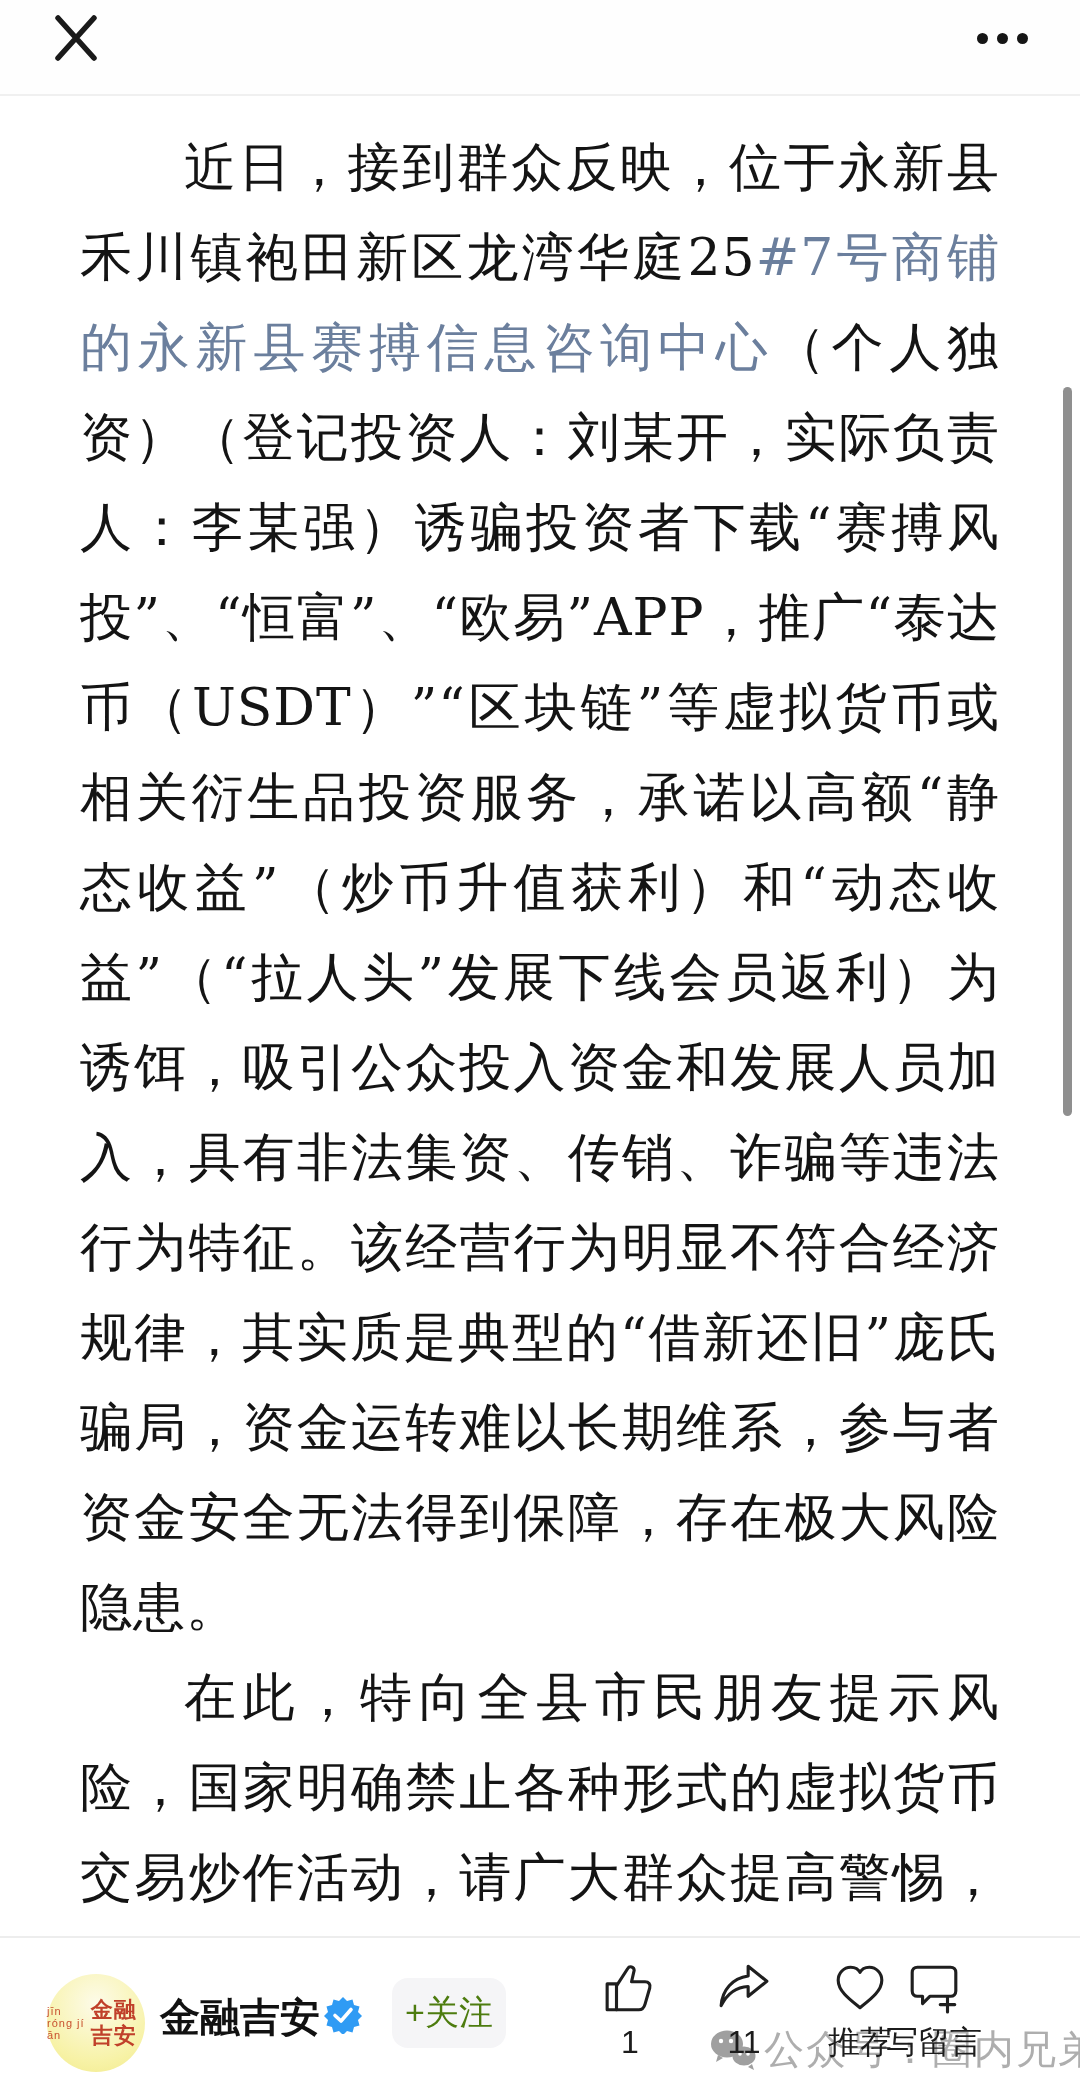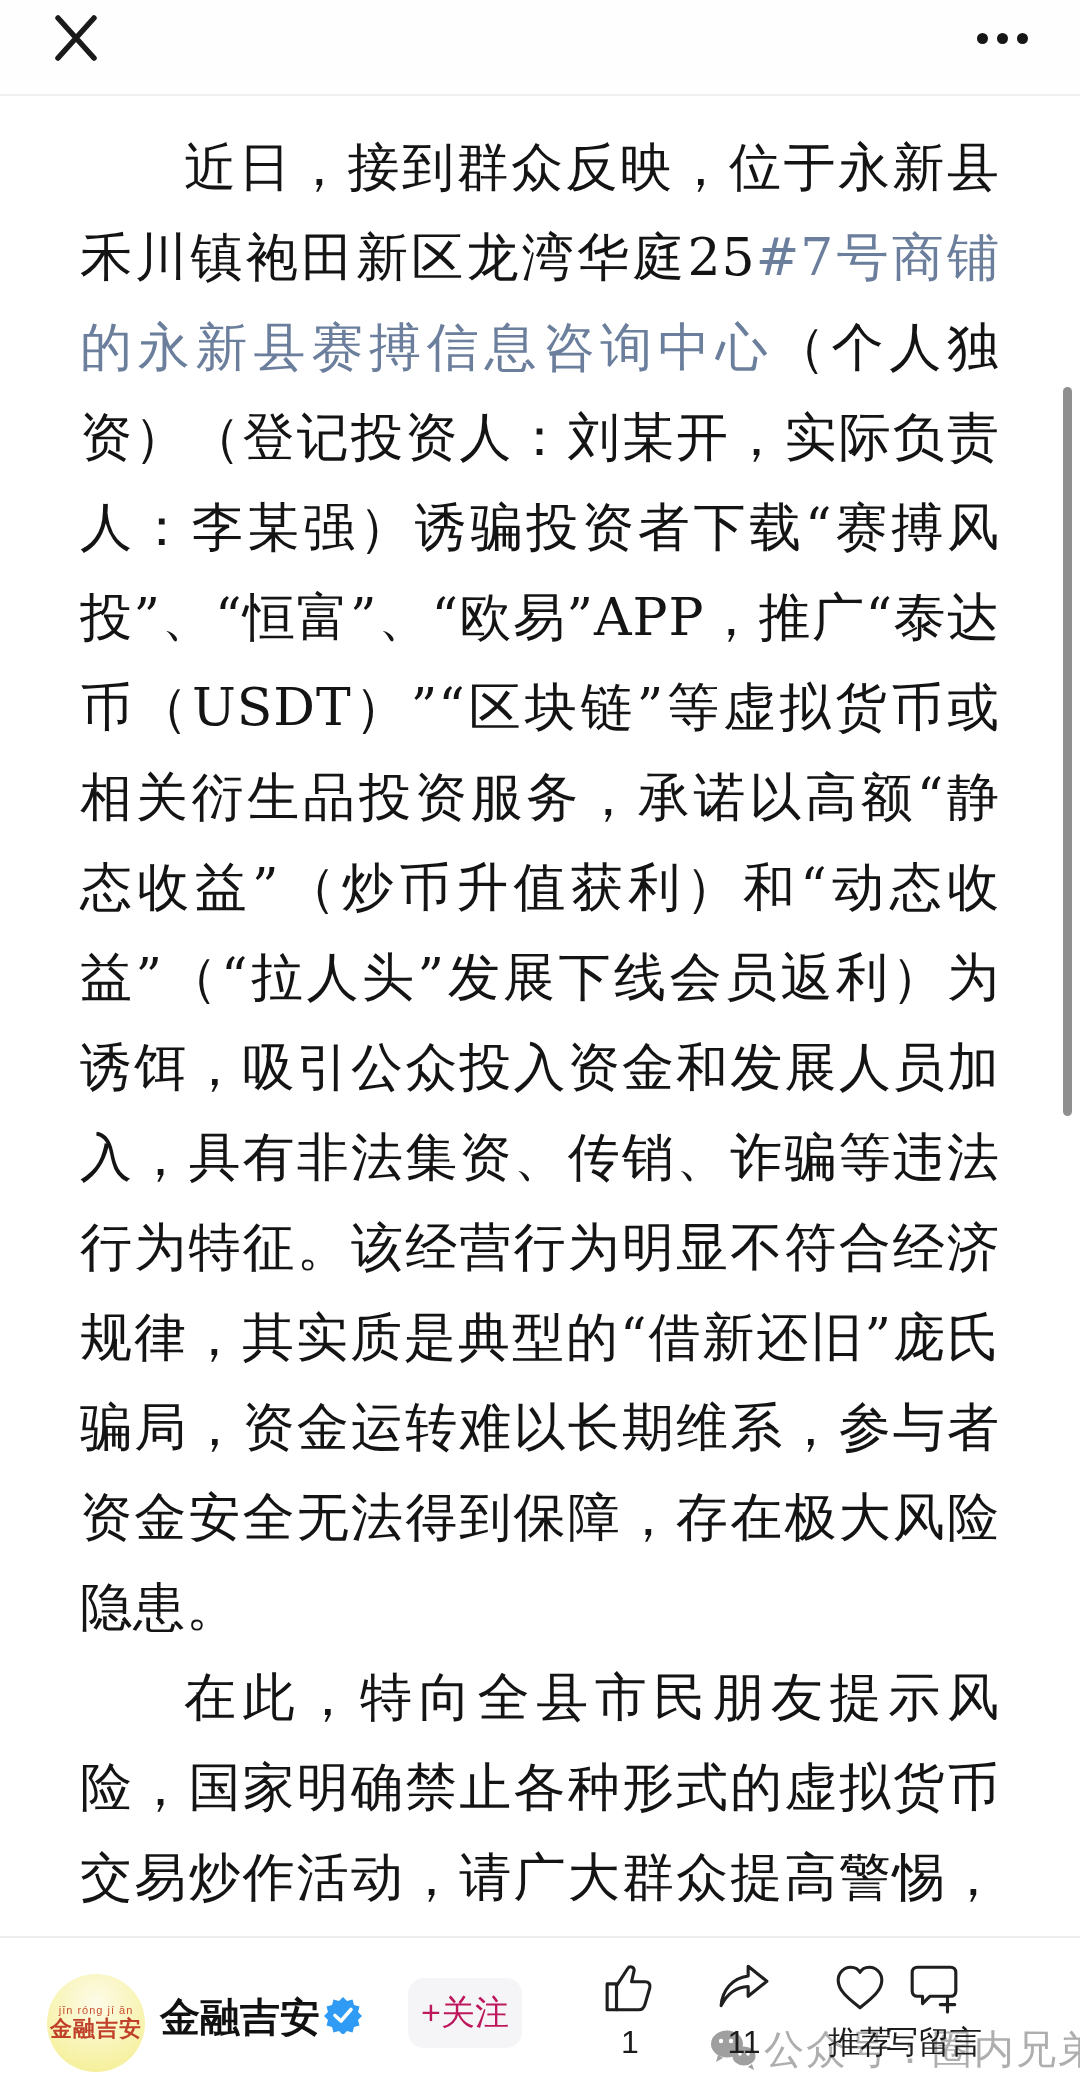--- a/index.html
+++ b/index.html
@@ -22,27 +22,27 @@
   }
   .link-text { color:#6b7f9d; }
 
   
   .scrollbar { position:absolute; right:8px; top:387px; width:9px; height:729px; border-radius:5px; background:#8f8f8f; }
 
   
   .footer { position:absolute; left:0; right:0; bottom:0; height:146px; background:#ffffff; border-top:2px solid #ededed; }
   .avatar { position:absolute; left:47px; top:36px; width:98px; height:98px; border-radius:50%;
             background:radial-gradient(circle at 50% 30%, #fdfbe9 0%, #f7f2a6 70%, #f1ea8b 100%);
-            display:flex; flex-direction:column; align-items:center; justify-content:center; cursor:pointer; }
+            display:flex; align-items:center; justify-content:center; cursor:pointer; }
   .avatar .pinyin { font-size:11px; color:#c8502e; letter-spacing:1px; line-height:12px; }
   .avatar .zi { font-size:22px; color:#c0402a; font-weight:bold; letter-spacing:1px; line-height:26px; }
   .account-name { position:absolute; left:160px; top:52px; font-size:40px; font-weight:bold; color:#111; }
   .verified { position:absolute; left:324px; top:58px; width:38px; height:38px; }
-  .follow-btn { position:absolute; left:408px; top:40px; width:114px; height:70px; background:#f5f5f7;
-                border:none; border-radius:16px; font-size:34px; color:#be185d; cursor:pointer;
+  .follow-btn { position:absolute; left:392px; top:40px; width:114px; height:70px; background:#f5f5f7;
+                border:none; border-radius:16px; font-size:34px; color:#4d7c0f; cursor:pointer;
                 display:flex; align-items:center; justify-content:center; font-family:"Liberation Sans",sans-serif; }
 
   .action { position:absolute; top:24px; width:112px; text-align:center; cursor:pointer; }
   .action svg { display:block; margin:0 auto; }
   .action .lbl { position:relative; z-index:2; margin-top:10px; font-size:32px; color:#1c1c1c; line-height:36px; }
   .action-like    { left:574px; }
   .action-share   { left:688px; }
   .action-heart   { left:804px; }
   .action-comment { left:878px; }
 

